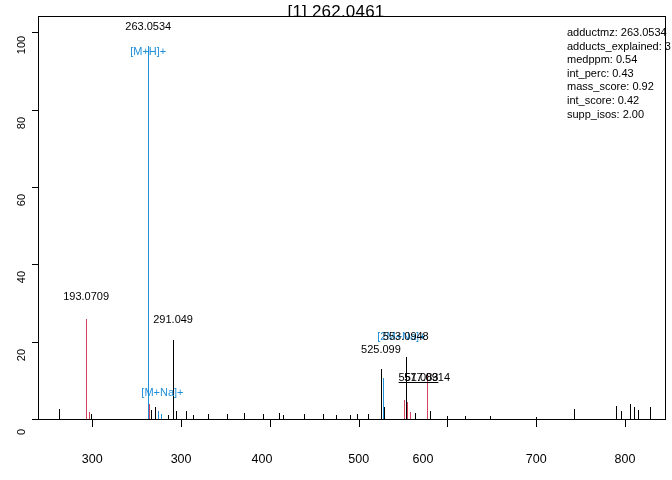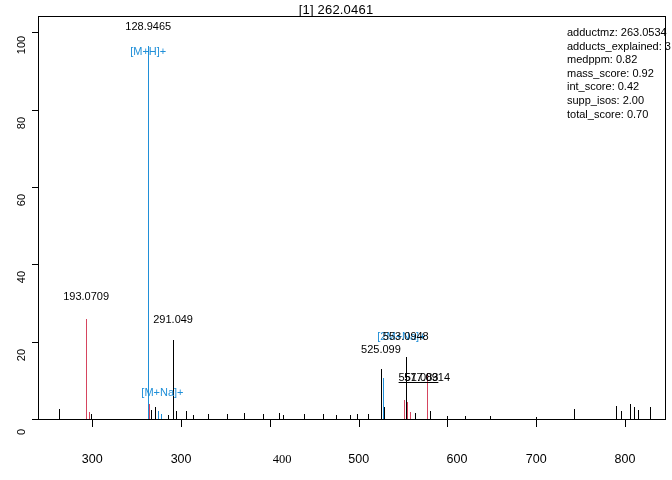--- a/index.html
+++ b/index.html
@@ -1,21 +1,21 @@
 <!DOCTYPE html>
 <html><head>
 <meta charset="utf-8">
 <style>
   html,body{margin:0;padding:0;background:#ffffff;}
   body{width:672px;height:480px;font-family:"Liberation Sans",sans-serif;overflow:hidden;}
   #root{position:relative;width:672px;height:480px;background:#fff;}
 
   
   #title{position:absolute;left:0;top:2px;width:672px;text-align:center;
-         font-size:13px;color:#000;letter-spacing:.2px;}
+         font-size:17px;color:#000;letter-spacing:.2px;}
 
   
   #plotbox{position:absolute;left:38px;top:16px;width:628px;height:404px;
            border:1px solid #000;box-sizing:border-box;background:#fff;}
 
   
   .ytick-lab{position:absolute;font-size:11px;color:#000;
              transform:rotate(-90deg);transform-origin:100% 50%;
              white-space:nowrap;text-align:center;}
   .ytick-mark{position:absolute;left:32px;width:6px;height:1px;background:#000;}
@@ -57,25 +57,25 @@
       <div class="ytick-lab" style="width: 30px; left: -9px; top: 101.769px;">80</div>
       <div class="ytick-mark" style="top: 32.4615px;"></div>
       <div class="ytick-lab" style="width: 30px; left: -9px; top: 24.4615px;">100</div>
     </div>
   <div id="xaxis">
       <div class="xtick-mark" style="left: 92.2766px;"></div>
       <div class="xtick-lab" style="left: 92.2766px;">300</div>
       <div class="xtick-mark" style="left: 181.071px;"></div>
       <div class="xtick-lab" style="left: 181.071px;">300</div>
       <div class="xtick-mark" style="left: 269.865px;"></div>
-      <div class="xtick-lab" style="left: 282px; font-family: Liberation Serif, serif;">400</div>
+      <div class="xtick-lab" style="left: 262px;">400</div>
       <div class="xtick-mark" style="left: 358.66px;"></div>
       <div class="xtick-lab" style="left: 358.66px;">500</div>
       <div class="xtick-mark" style="left: 447.454px;"></div>
-      <div class="xtick-lab" style="left: 457px;">600</div>
+      <div class="xtick-lab" style="left: 423px;">600</div>
       <div class="xtick-mark" style="left: 536.248px;"></div>
       <div class="xtick-lab" style="left: 536.248px;">700</div>
       <div class="xtick-mark" style="left: 625.043px;"></div>
       <div class="xtick-lab" style="left: 625.043px;">800</div>
     </div>
 
   <div id="peaks">
       <div class="peak" style="left: 20.4227px; height: 10.05px; background: rgb(0, 0, 0);"></div>
       <div class="peak" style="left: 47.1239px; height: 100.5px; background: rgb(214, 69, 95);"></div>
       <div class="peak" style="left: 49.7248px; height: 6.95769px; background: rgb(214, 69, 95);"></div>
@@ -119,35 +119,35 @@
       <div class="peak" style="left: 497.248px; height: 2.31923px; background: rgb(0, 0, 0);"></div>
       <div class="peak" style="left: 534.542px; height: 10.05px; background: rgb(0, 0, 0);"></div>
       <div class="peak" style="left: 577.163px; height: 13.1423px; background: rgb(0, 0, 0);"></div>
       <div class="peak" style="left: 581.603px; height: 8.50385px; background: rgb(0, 0, 0);"></div>
       <div class="peak" style="left: 591.37px; height: 14.6885px; background: rgb(0, 0, 0);"></div>
       <div class="peak" style="left: 594.922px; height: 11.5962px; background: rgb(0, 0, 0);"></div>
       <div class="peak" style="left: 599.362px; height: 9.27692px; background: rgb(0, 0, 0);"></div>
       <div class="peak" style="left: 610.905px; height: 12.3692px; background: rgb(0, 0, 0);"></div>
     </div>
   <div id="annots">
-      <div class="plab" style="color: rgb(0, 0, 0); top: 19.5288px; left: 148.264px; transform: translateX(-50%);">128.9465</div>
+      <div class="plab" style="color: rgb(0, 0, 0); top: 19.5288px; left: 148.264px; transform: translateX(-50%);">263.0534</div>
       <div class="plab blue" style="color: rgb(31, 143, 216); top: 44.6538px; left: 148.264px; transform: translateX(-50%);">[M+H]+</div>
       <div class="plab" style="color: rgb(0, 0, 0); top: 290.106px; left: 86.1239px; transform: translateX(-50%);">193.0709</div>
       <div class="plab" style="color: rgb(0, 0, 0); top: 313.298px; left: 173.123px; transform: translateX(-50%);">291.049</div>
       <div class="plab blue" style="color: rgb(31, 143, 216); top: 385.581px; left: 162.424px; transform: translateX(-50%);">[M+Na]+</div>
       <div class="plab blue" style="color: rgb(31, 143, 216); top: 329.533px; left: 377.306px;">[2M+Na]+</div>
       <div class="plab" style="color: rgb(0, 0, 0); top: 329.533px; left: 405.805px; transform: translateX(-50%);">553.0948</div>
       <div class="plab" style="color: rgb(0, 0, 0); top: 343.062px; left: 380.946px; transform: translateX(-50%);">525.099</div>
       <div class="plab" style="color: rgb(0, 0, 0); top: 370.892px; left: 398.617px; text-decoration: underline;">551.083</div>
       <div class="plab" style="color: rgb(0, 0, 0); top: 370.892px; left: 427.112px; transform: translateX(-50%);">577.0914</div>
     </div>
 
   <div id="legend">
       <div>adductmz: 263.0534</div>
       <div>adducts_explained: 3</div>
-      <div>medppm: 0.82</div>
+      <div>medppm: 0.54</div>
+      <div>int_perc: 0.43</div>
       <div>mass_score: 0.92</div>
       <div>int_score: 0.42</div>
       <div>supp_isos: 2.00</div>
-      <div>total_score: 0.70</div>
     </div>
 
 </div>
 
 </body></html>

